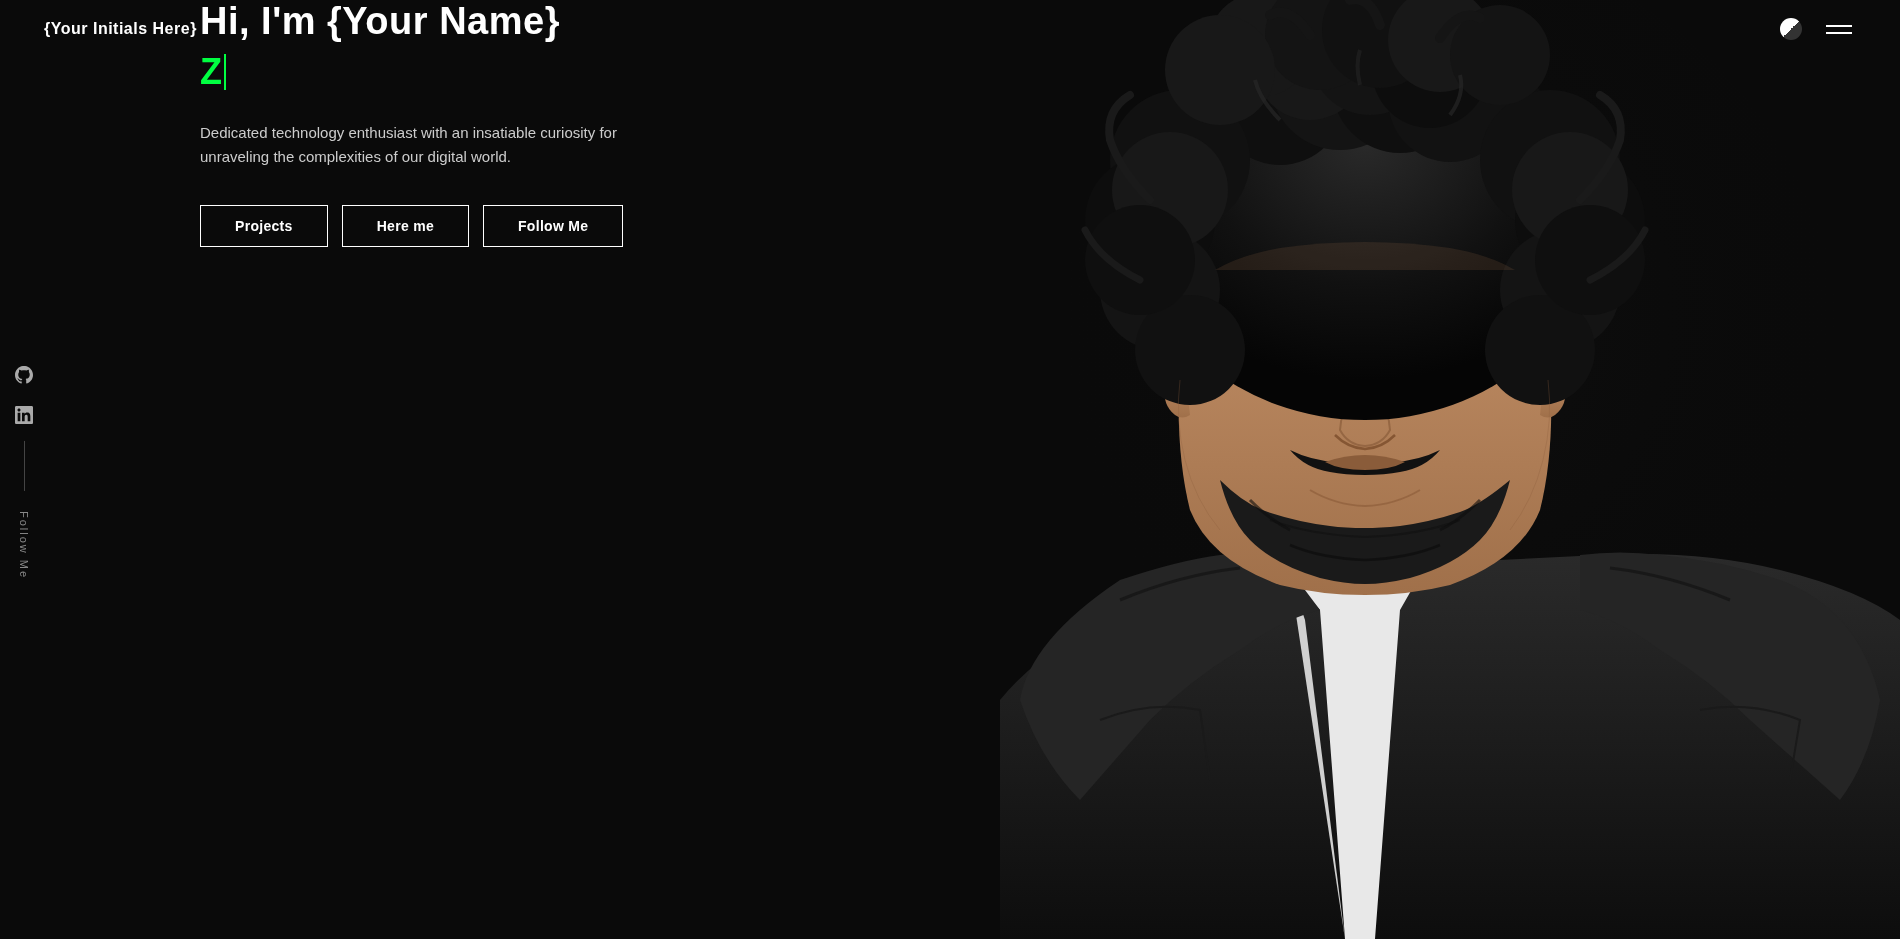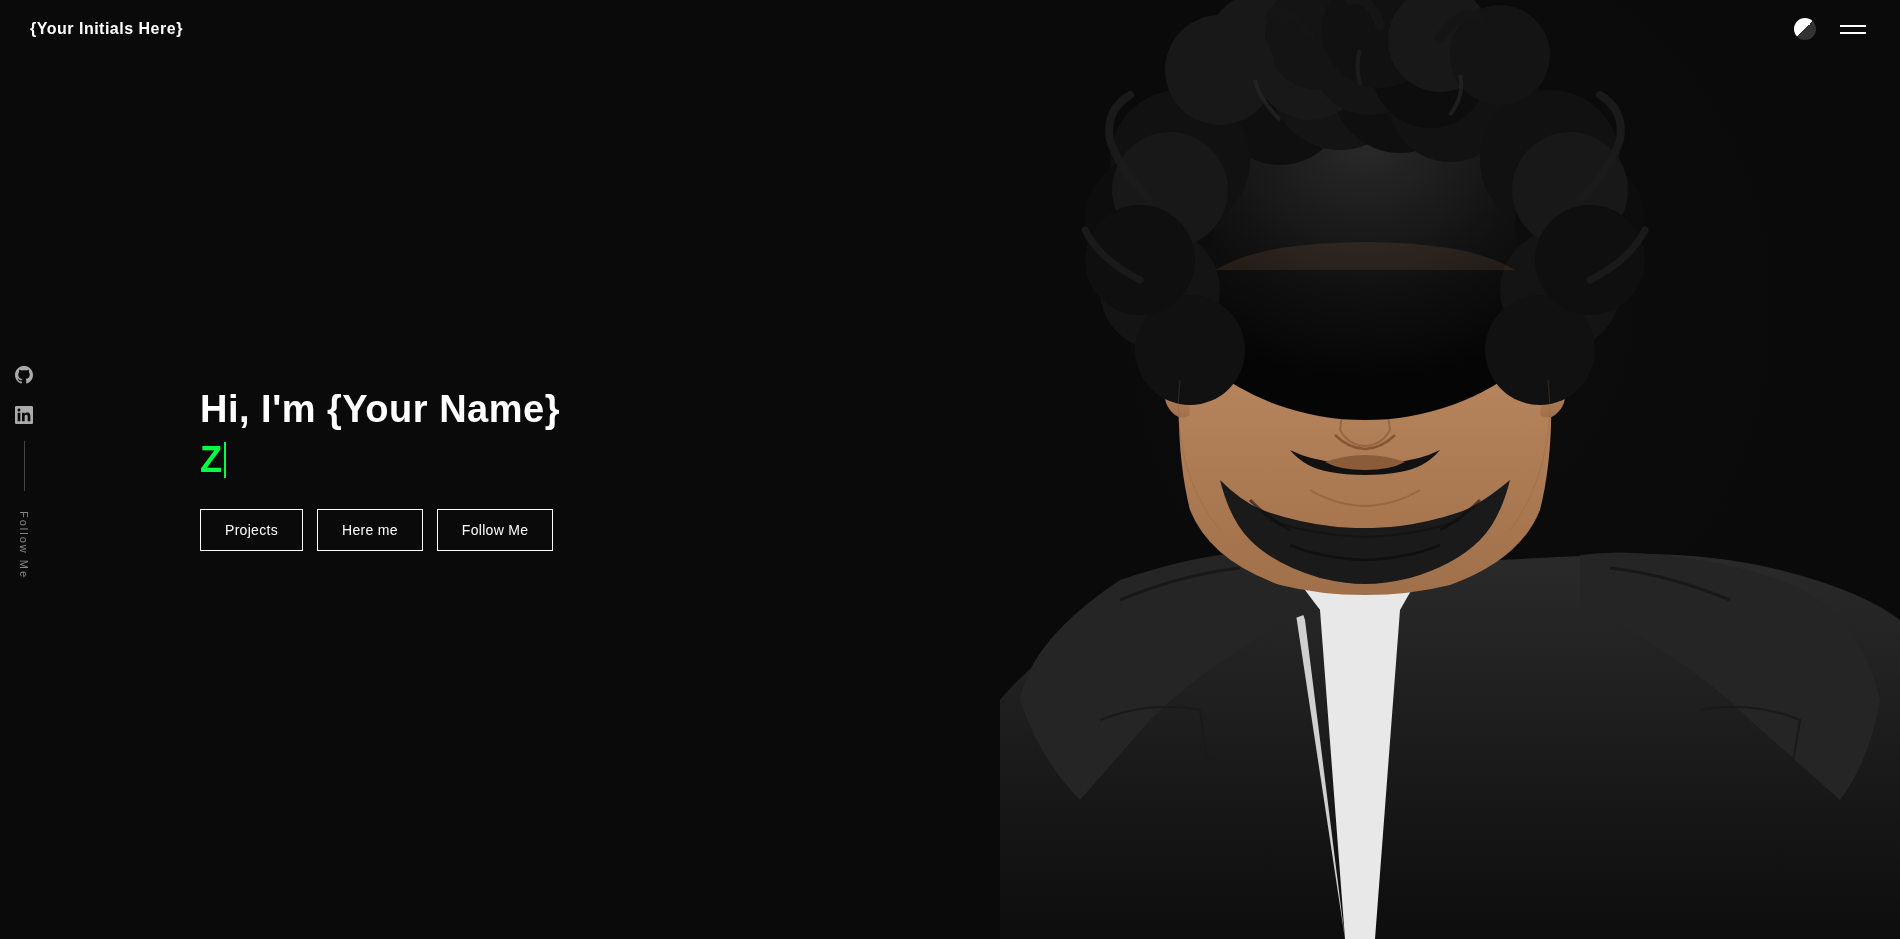--- a/index.html
+++ b/index.html
@@ -20,21 +20,21 @@
 
     
     .header {
       position: fixed;
       top: 0;
       left: 0;
       right: 0;
       display: flex;
       align-items: center;
       justify-content: space-between;
-      padding: 18px 30px;
+      padding: 18px 44px;
       z-index: 100;
     }
 
     .logo {
       font-size: 16px;
       font-weight: 600;
       color: #ffffff;
       letter-spacing: 0.5px;
     }
 
@@ -117,21 +117,21 @@
     }
 
     
     .main-content {
       position: absolute;
       top: 0;
       left: 0;
       right: 0;
       bottom: 0;
       display: flex;
-      align-items: center;
+      align-items: flex-start;
     }
 
     .hero-text {
       margin-left: 200px;
       max-width: 560px;
       z-index: 10;
     }
 
     .hero-greeting {
       font-size: 38px;
@@ -172,23 +172,23 @@
       max-width: 460px;
     }
 
     .hero-buttons {
       display: flex;
       gap: 14px;
       flex-wrap: wrap;
     }
 
     .btn {
-      padding: 12px 24px;
+      padding: 12px 34px;
       font-size: 14px;
-      font-weight: 400;
+      font-weight: 700;
       border: 1.5px solid #ffffff;
       background: transparent;
       color: #ffffff;
       cursor: pointer;
       letter-spacing: 0.3px;
       transition: background 0.2s, color 0.2s;
     }
 
     
     .portrait-container {
@@ -241,20 +241,21 @@
   <span class="follow-me-text">Follow Me</span>
 </aside>
 
 <main class="main-content">
   <div class="hero-text">
     <h1 class="hero-greeting">Hi, I'm {Your Name}</h1>
     <div class="hero-typed">
       <span>Z</span>
       <span class="cursor"></span>
     </div>
+    <p class="hero-description">Dedicated technology enthusiast with an insatiable curiosity for unraveling the complexities of our digital world.</p>
     <div class="hero-buttons">
       <button class="btn">Projects</button>
       <button class="btn">Here me</button>
       <button class="btn">Follow Me</button>
     </div>
   </div>
 
   <div class="portrait-container">
     <svg class="anime-character" viewBox="0 0 1100 939" xmlns="http://www.w3.org/2000/svg">
       <defs>

